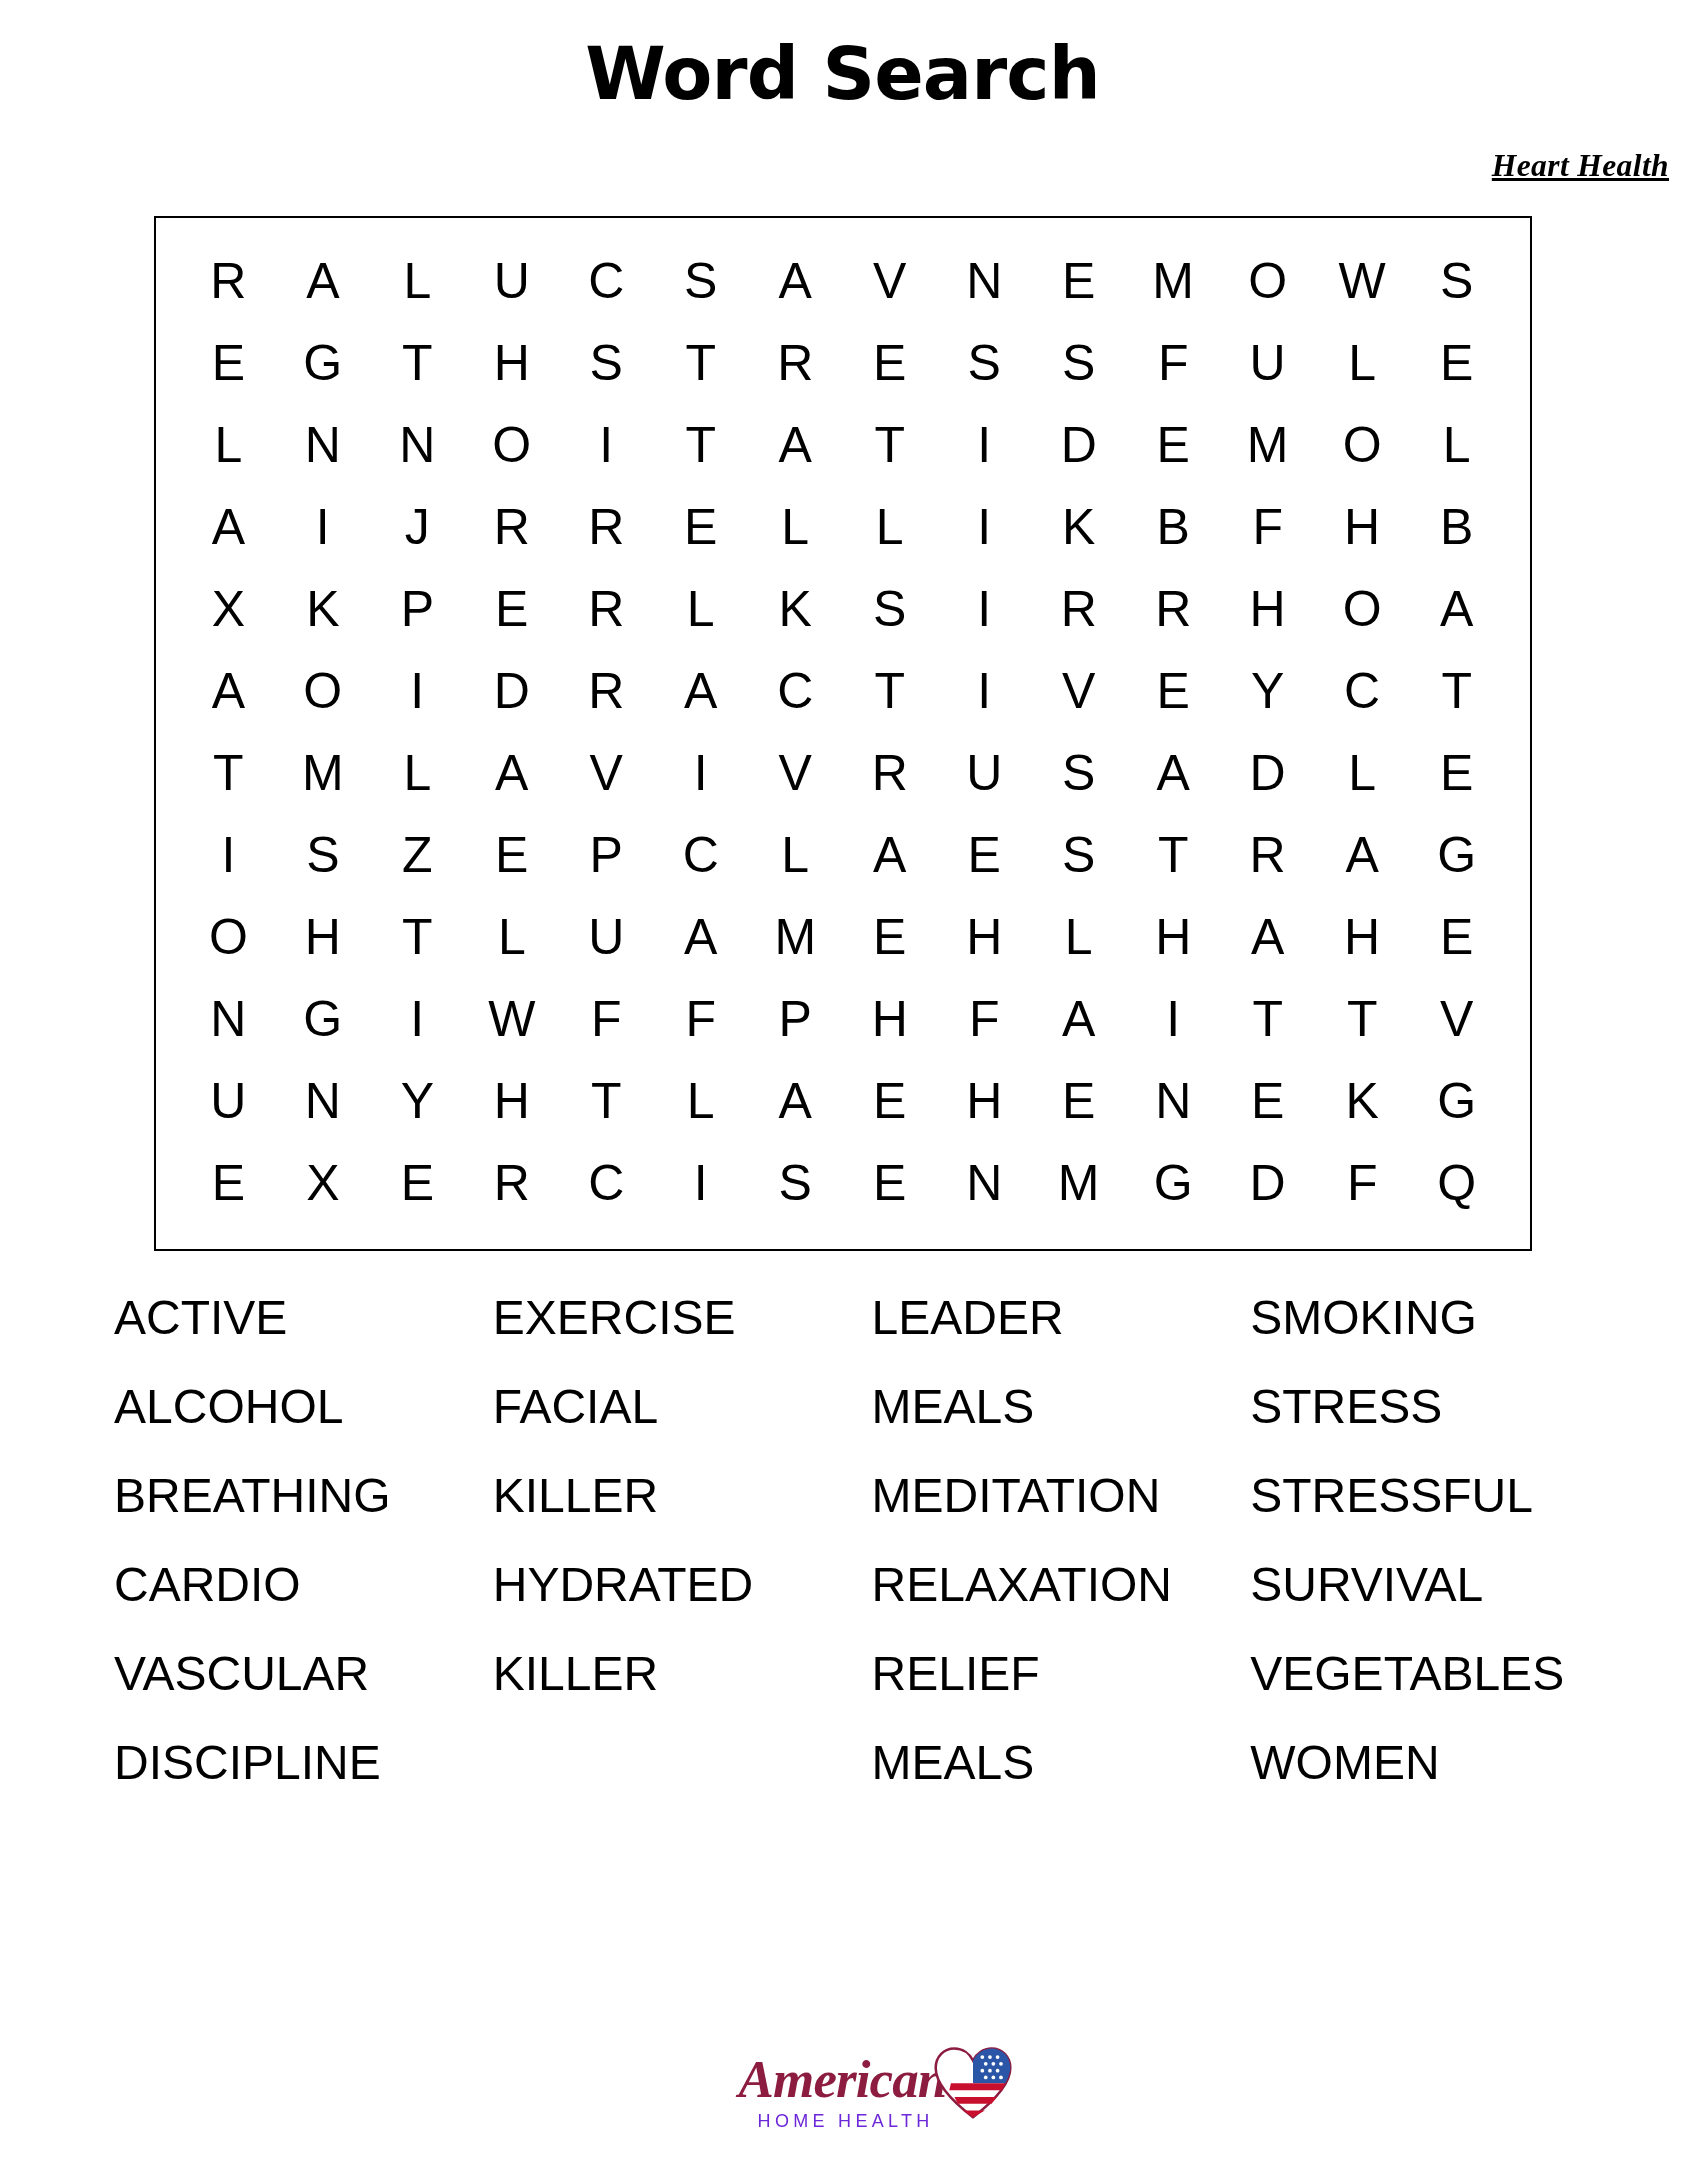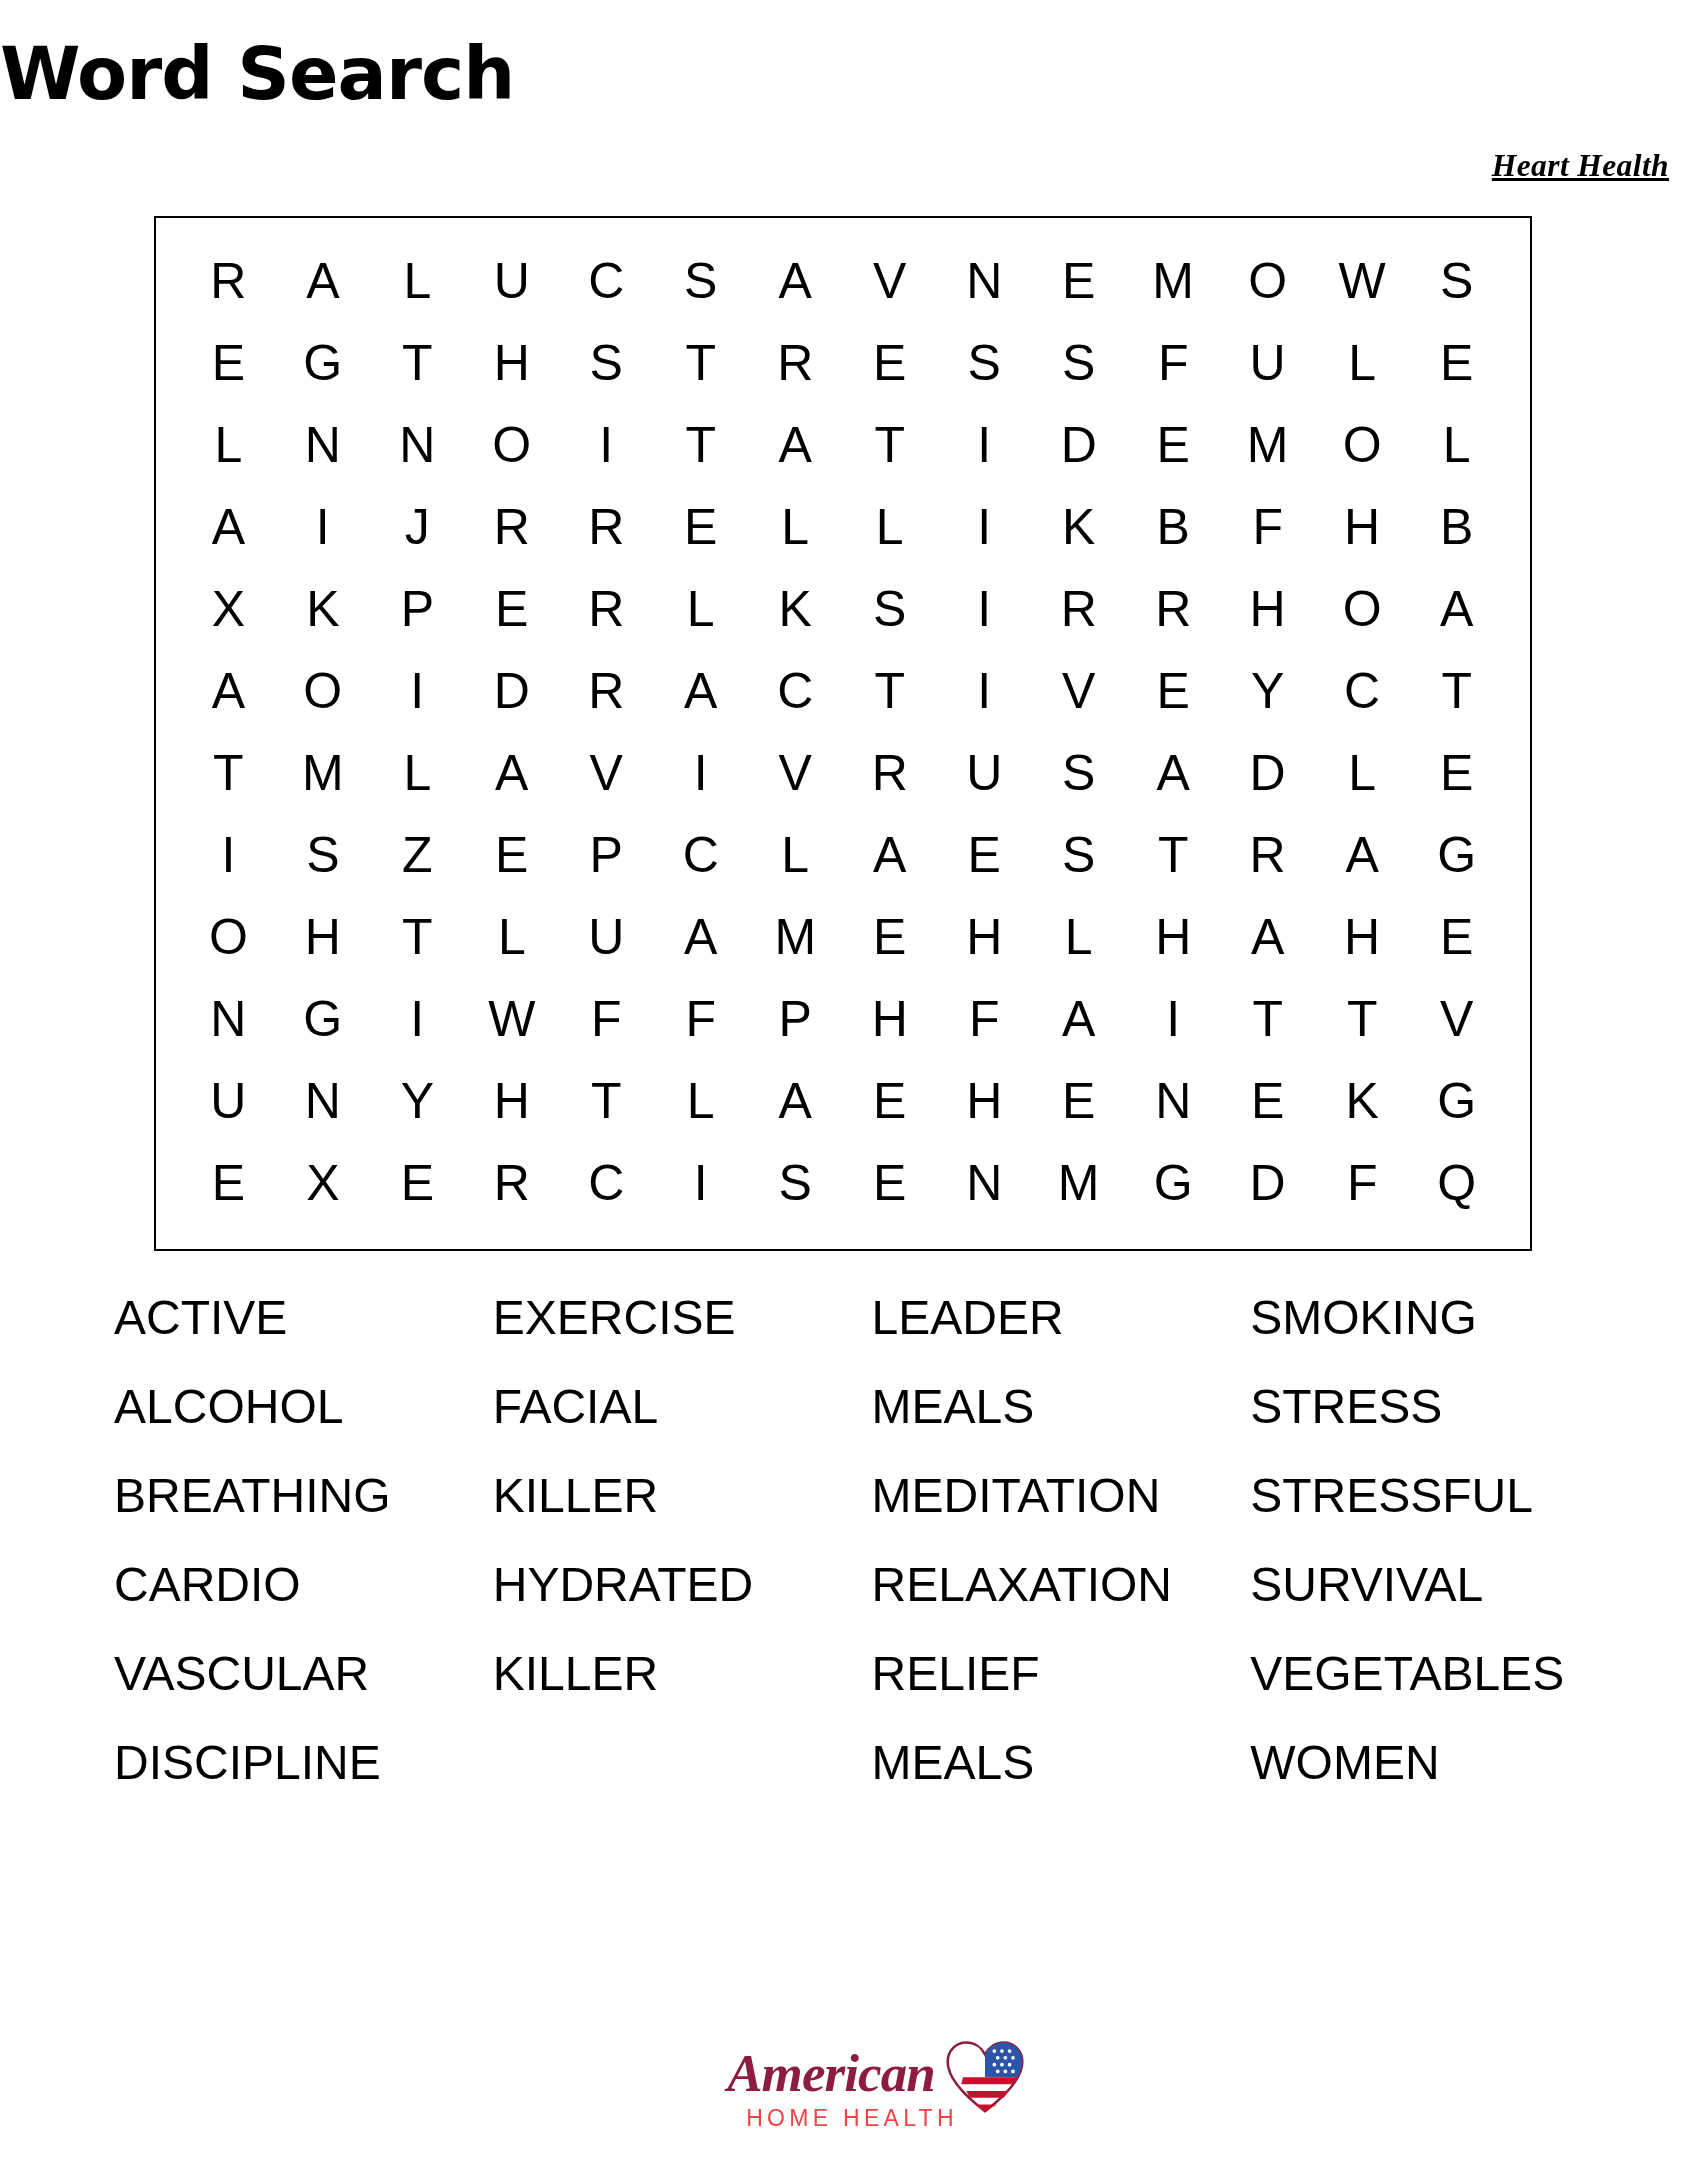--- a/index.html
+++ b/index.html
@@ -16,21 +16,21 @@
     overflow: hidden;
   }
   .page {
     width: 1685px;
     height: 2181px;
     box-sizing: border-box;
     padding: 0;
     position: relative;
   }
   .title {
-    text-align: left;
+    text-align: center;
     font-family: "DejaVu Sans", sans-serif;
     font-weight: bold;
     font-size: 73px;
     letter-spacing: -0.9px;
     margin: 0;
     padding-top: 36px;
     line-height: 1.05;
   }
   .subtitle {
     text-align: right;
@@ -100,23 +100,23 @@
     font-style: italic;
     font-weight: bold;
     font-size: 53px;
     color: #8c1d40;
     letter-spacing: -0.9px;
     display: block;
     line-height: 1.0;
   }
   .logo-sub {
     font-family: "Liberation Sans", sans-serif;
-    font-size: 23px;
+    font-size: 18px;
     letter-spacing: 4.3px;
-    color: #ef4444;
+    color: #6d28d9;
     display: block;
     margin-top: 5.1px;
     margin-left: 19px;
   }
   .logo-heart {
     position: absolute;
     right: -66px;
     top: -6.8px;
     width: 78px;
     height: 73px;

